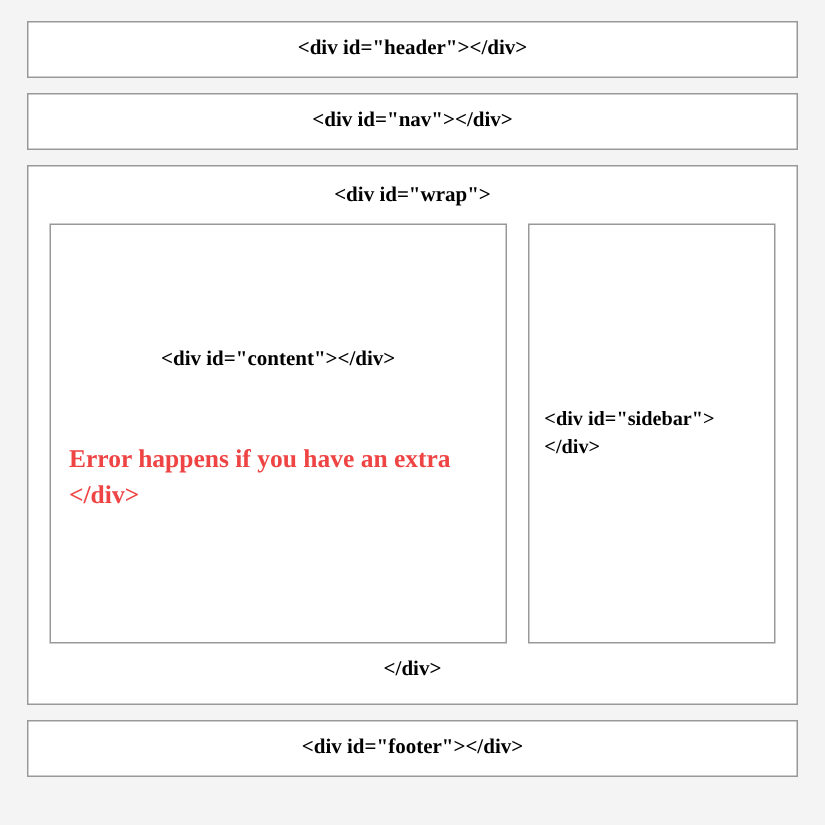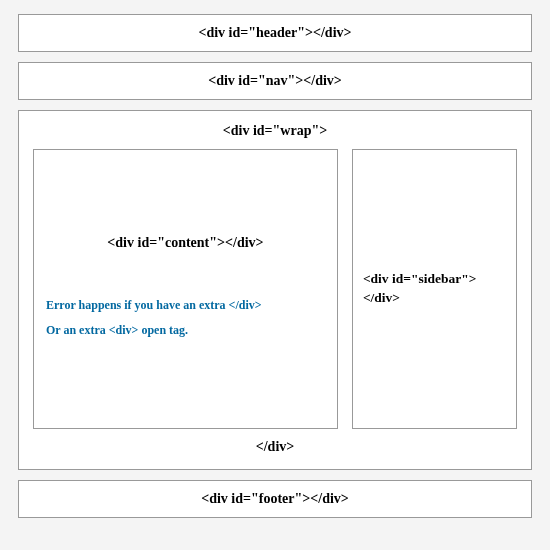--- a/index.html
+++ b/index.html
@@ -48,23 +48,23 @@
     flex-direction: column;
     justify-content: center;
     padding: 0 12px;
   }
   .content-label {
     text-align: center;
     font-weight: bold;
     margin-bottom: 42px;
   }
   .error-text {
-    color: #0369a1;
+    color: #ef4444;
     font-weight: bold;
-    font-size: 12px;
+    font-size: 17px;
     line-height: 1.4;
     margin: 4px 0;
   }
   .sidebar-box {
     flex: 1;
     height: 280px;
     display: flex;
     align-items: center;
     padding: 0 10px;
   }
@@ -85,21 +85,20 @@
   <span>&lt;div id="nav"&gt;&lt;/div&gt;</span>
 </div>
 
 <div class="box wrap-box">
   <div class="wrap-label">&lt;div id="wrap"&gt;</div>
 
   <div class="columns">
     <div class="box content-box">
       <div class="content-label">&lt;div id="content"&gt;&lt;/div&gt;</div>
       <div class="error-text">Error happens if you have an extra &lt;/div&gt;</div>
-      <div class="error-text">Or an extra &lt;div&gt; open tag.</div>
     </div>
 
     <div class="box sidebar-box">
       <div class="sidebar-label">
         <span>&lt;div id="sidebar"&gt;</span><br>
         <span>&lt;/div&gt;</span>
       </div>
     </div>
   </div>
 

